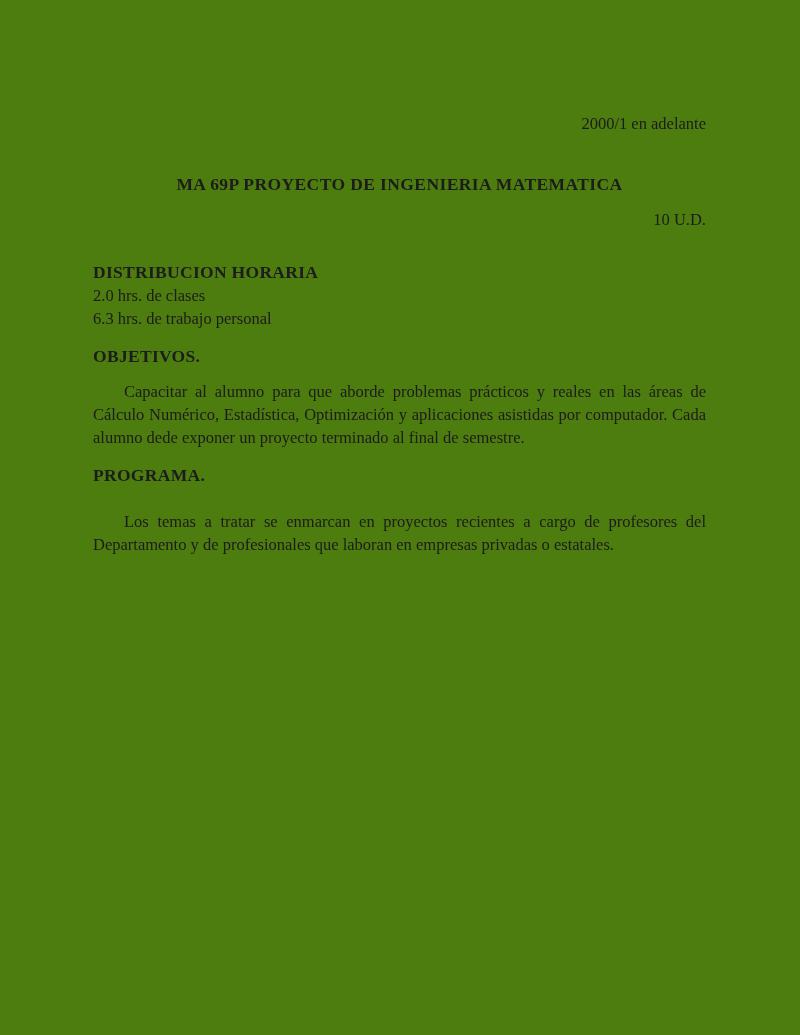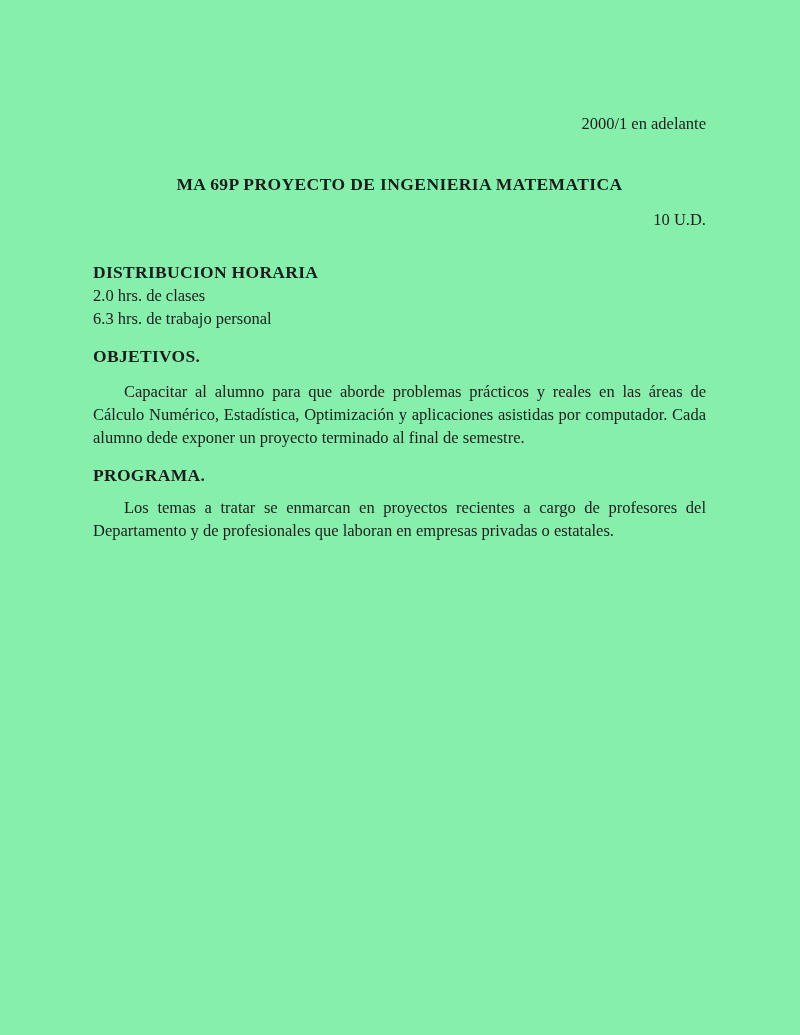--- a/index.html
+++ b/index.html
@@ -1,21 +1,21 @@
 <!DOCTYPE html>
 <html><head>
 <meta charset="utf-8">
 <style>
   * { margin: 0; padding: 0; box-sizing: border-box; }
   html, body { background: #ffffff; }
   .page {
     position: relative;
     width: 800px;
     height: 1035px;
-    background: #86efac;
+    background: #4d7c0f;
     overflow: hidden;
     font-family: "Liberation Serif", "DejaVu Serif", serif;
     color: #1c1c1c;
   }
   .content {
     padding: 112px 94px 0 93px;
     font-size: 16.5px;
     line-height: 23px;
   }
   .date-note {
@@ -38,21 +38,21 @@
     letter-spacing: 0.3px;
   }
   .h-dist { margin-top: 30px; }
   .h-obj, .h-prog { margin-top: 15px; }
   .line { margin-top: 0; }
   .para {
     margin-top: 12px;
     text-align: justify;
     text-indent: 31px;
   }
-  .p-prog { margin-top: 9px; }
+  .p-prog { margin-top: 23px; }
   .req-label { font-weight: bold; font-size: 17.5px; letter-spacing: 0.3px; }
   .req-value { font-weight: normal; }
 </style>
 </head>
 <body>
 
 <div class="page">
   <div class="content">
 
     <div class="date-note">2000/1 en adelante</div>

